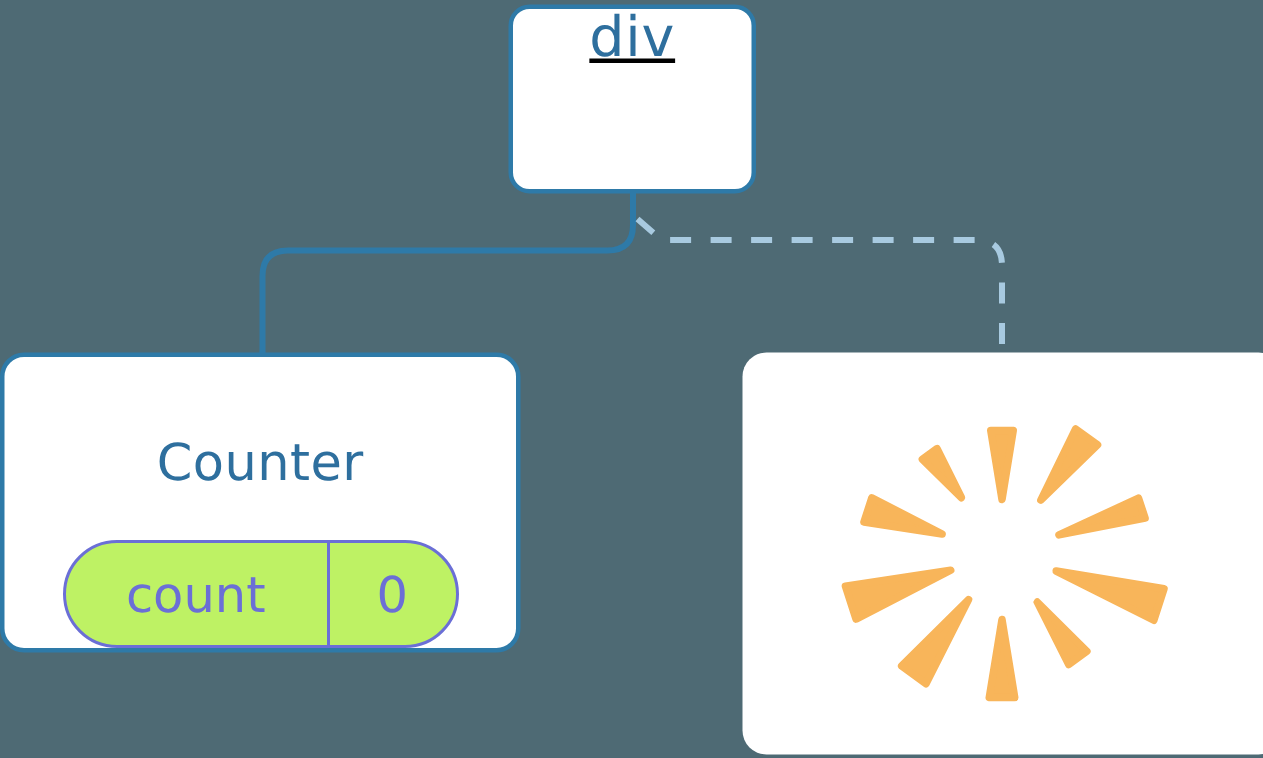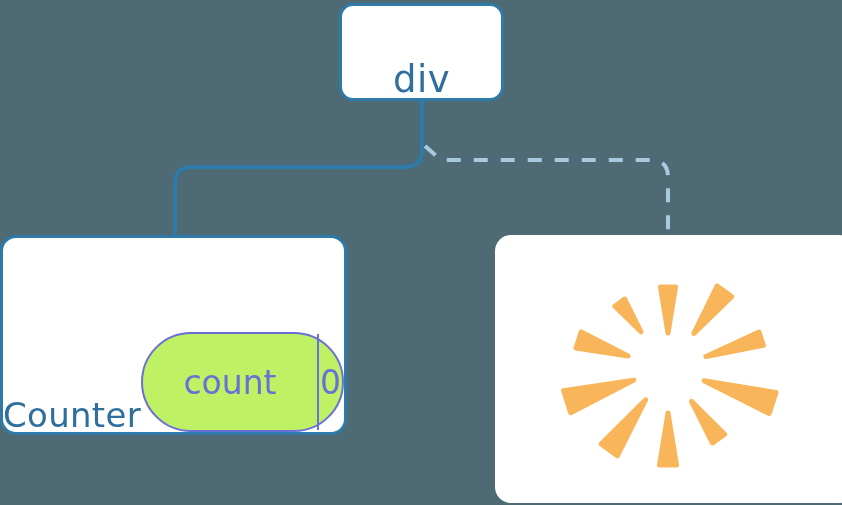--- a/index.html
+++ b/index.html
@@ -38,45 +38,46 @@
     position: absolute;
     background: #ffffff;
     box-sizing: border-box;
   }
 
   
   .node-root {
     left: 339px;
     top: 3px;
     width: 165px;
-    height: 98px;
+    height: 126px;
     border: 3px solid #2e7aa8;
     border-radius: 14px;
     display: flex;
-    align-items: flex-end;
+    align-items: flex-start;
     justify-content: center;
+    text-decoration: underline;
   }
   .node-root-label {
     color: #2e6f9e;
     font-size: 37px;
     line-height: 1;
     letter-spacing: 0.5px;
   }
 
   
   .node-counter {
     left: 0px;
     top: 235px;
     width: 347px;
     height: 200px;
     border: 3px solid #2e7aa8;
     border-radius: 16px;
     display: flex;
-    flex-direction: row;
-    align-items: flex-end;
+    flex-direction: column;
+    align-items: center;
   }
   .node-counter-title {
     color: #2e6f9e;
     font-size: 34px;
     line-height: 1;
     margin-top: 54px;
     letter-spacing: 0.3px;
   }
 
   

